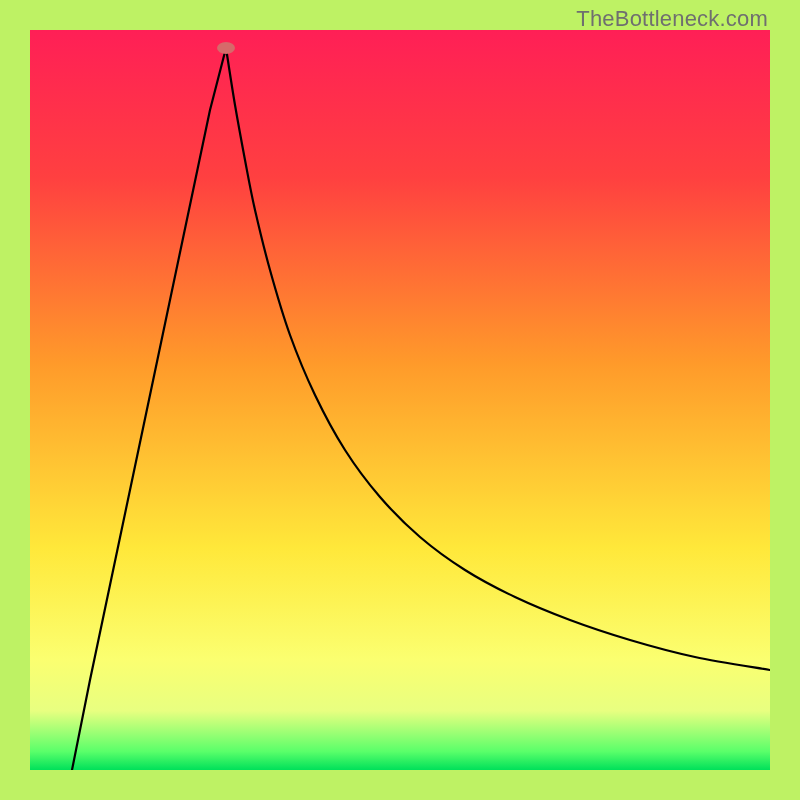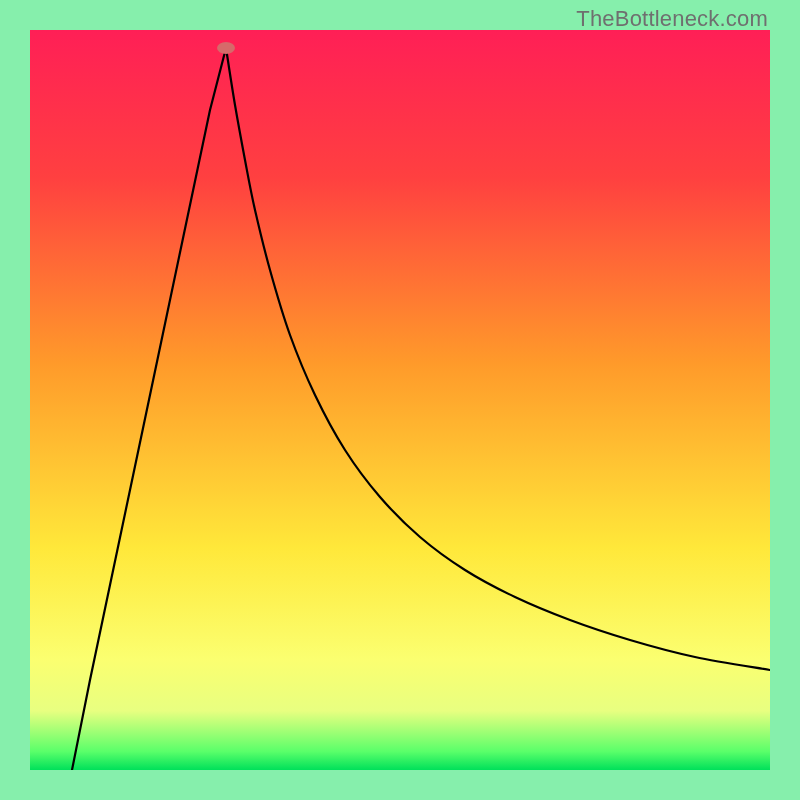--- a/index.html
+++ b/index.html
@@ -6,21 +6,21 @@
     margin: 0;
     padding: 0;
     width: 800px;
     height: 800px;
     overflow: hidden;
     font-family: Arial, Helvetica, sans-serif;
   }
   .frame {
     width: 800px;
     height: 800px;
-    background: #86efac;
+    background: #bef264;
     position: relative;
   }
   .plot-area {
     position: absolute;
     left: 30px;
     top: 30px;
     width: 740px;
     height: 740px;
   }
   .watermark {

